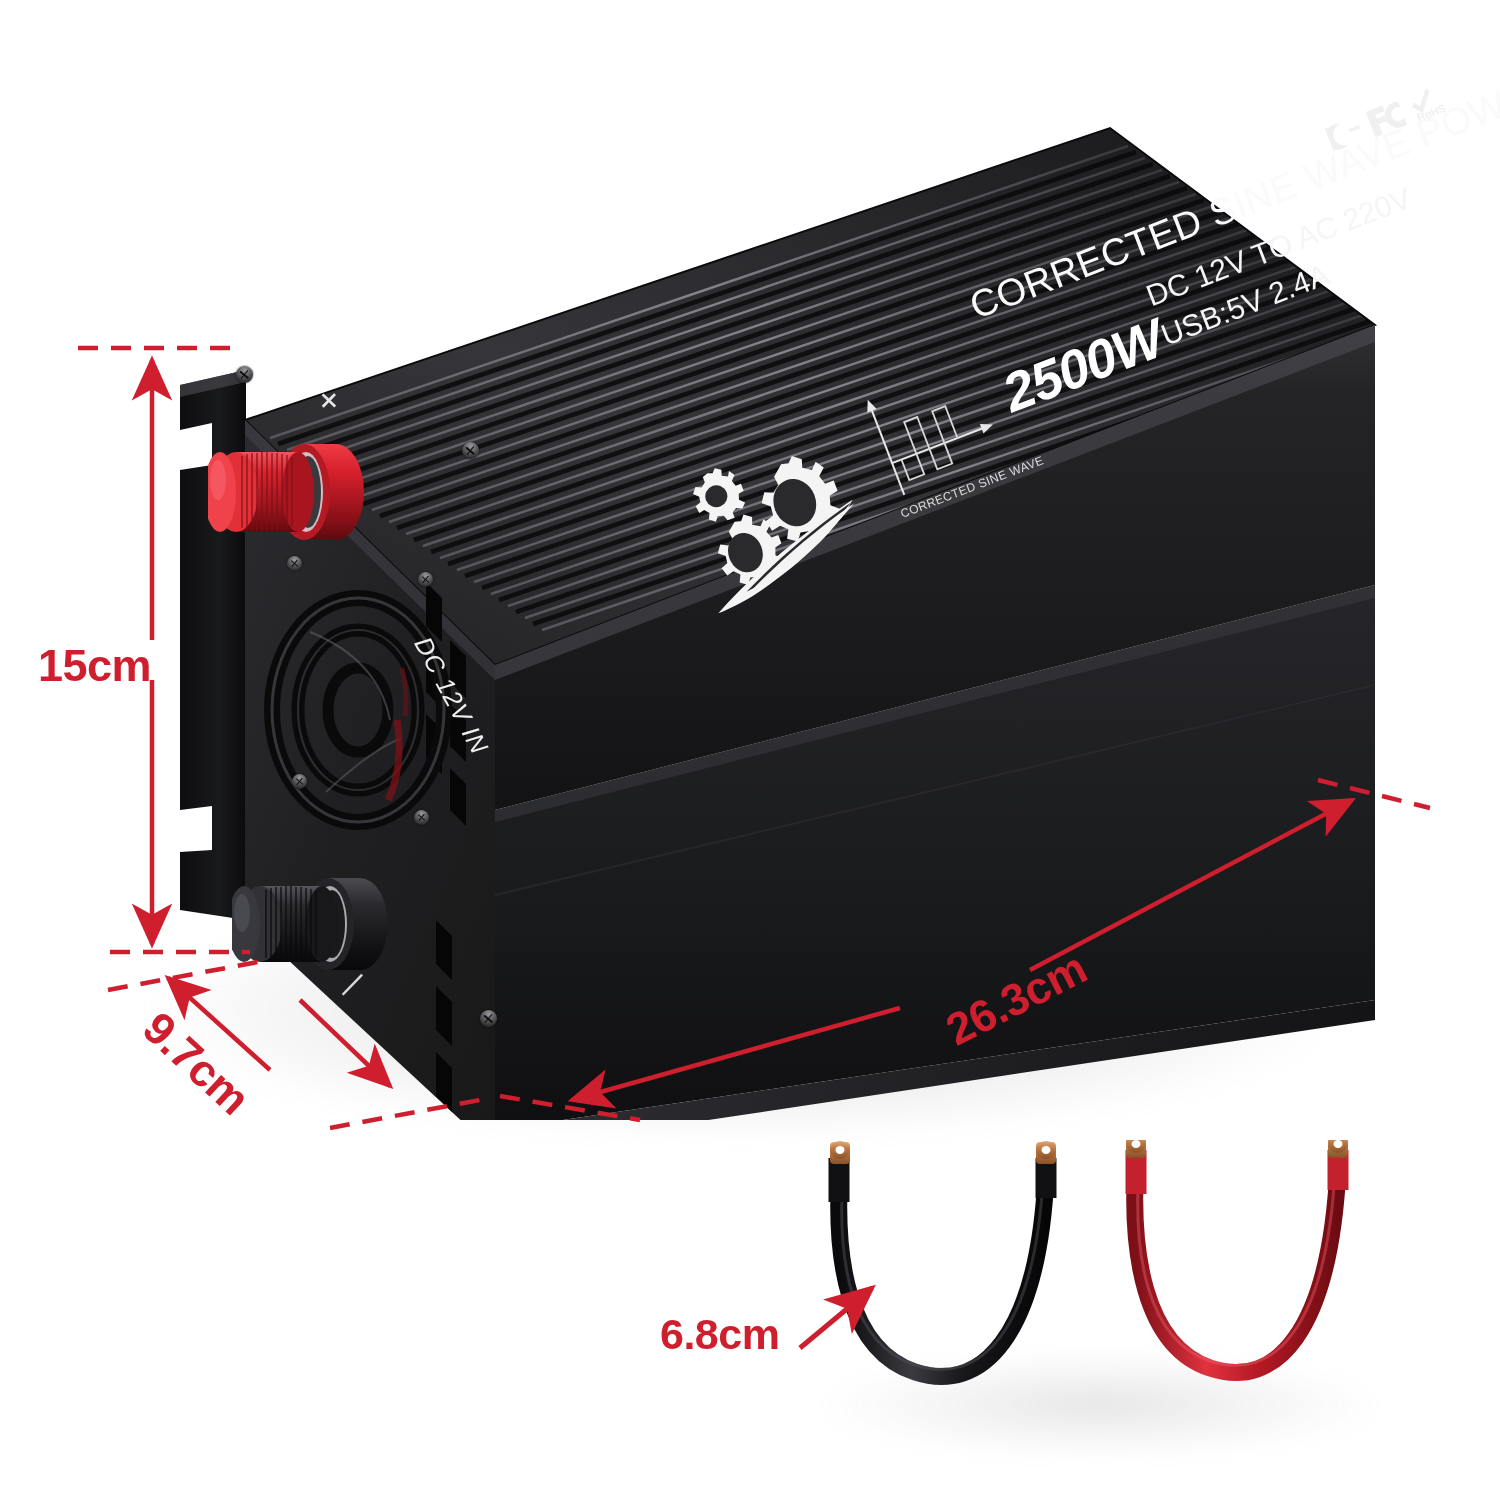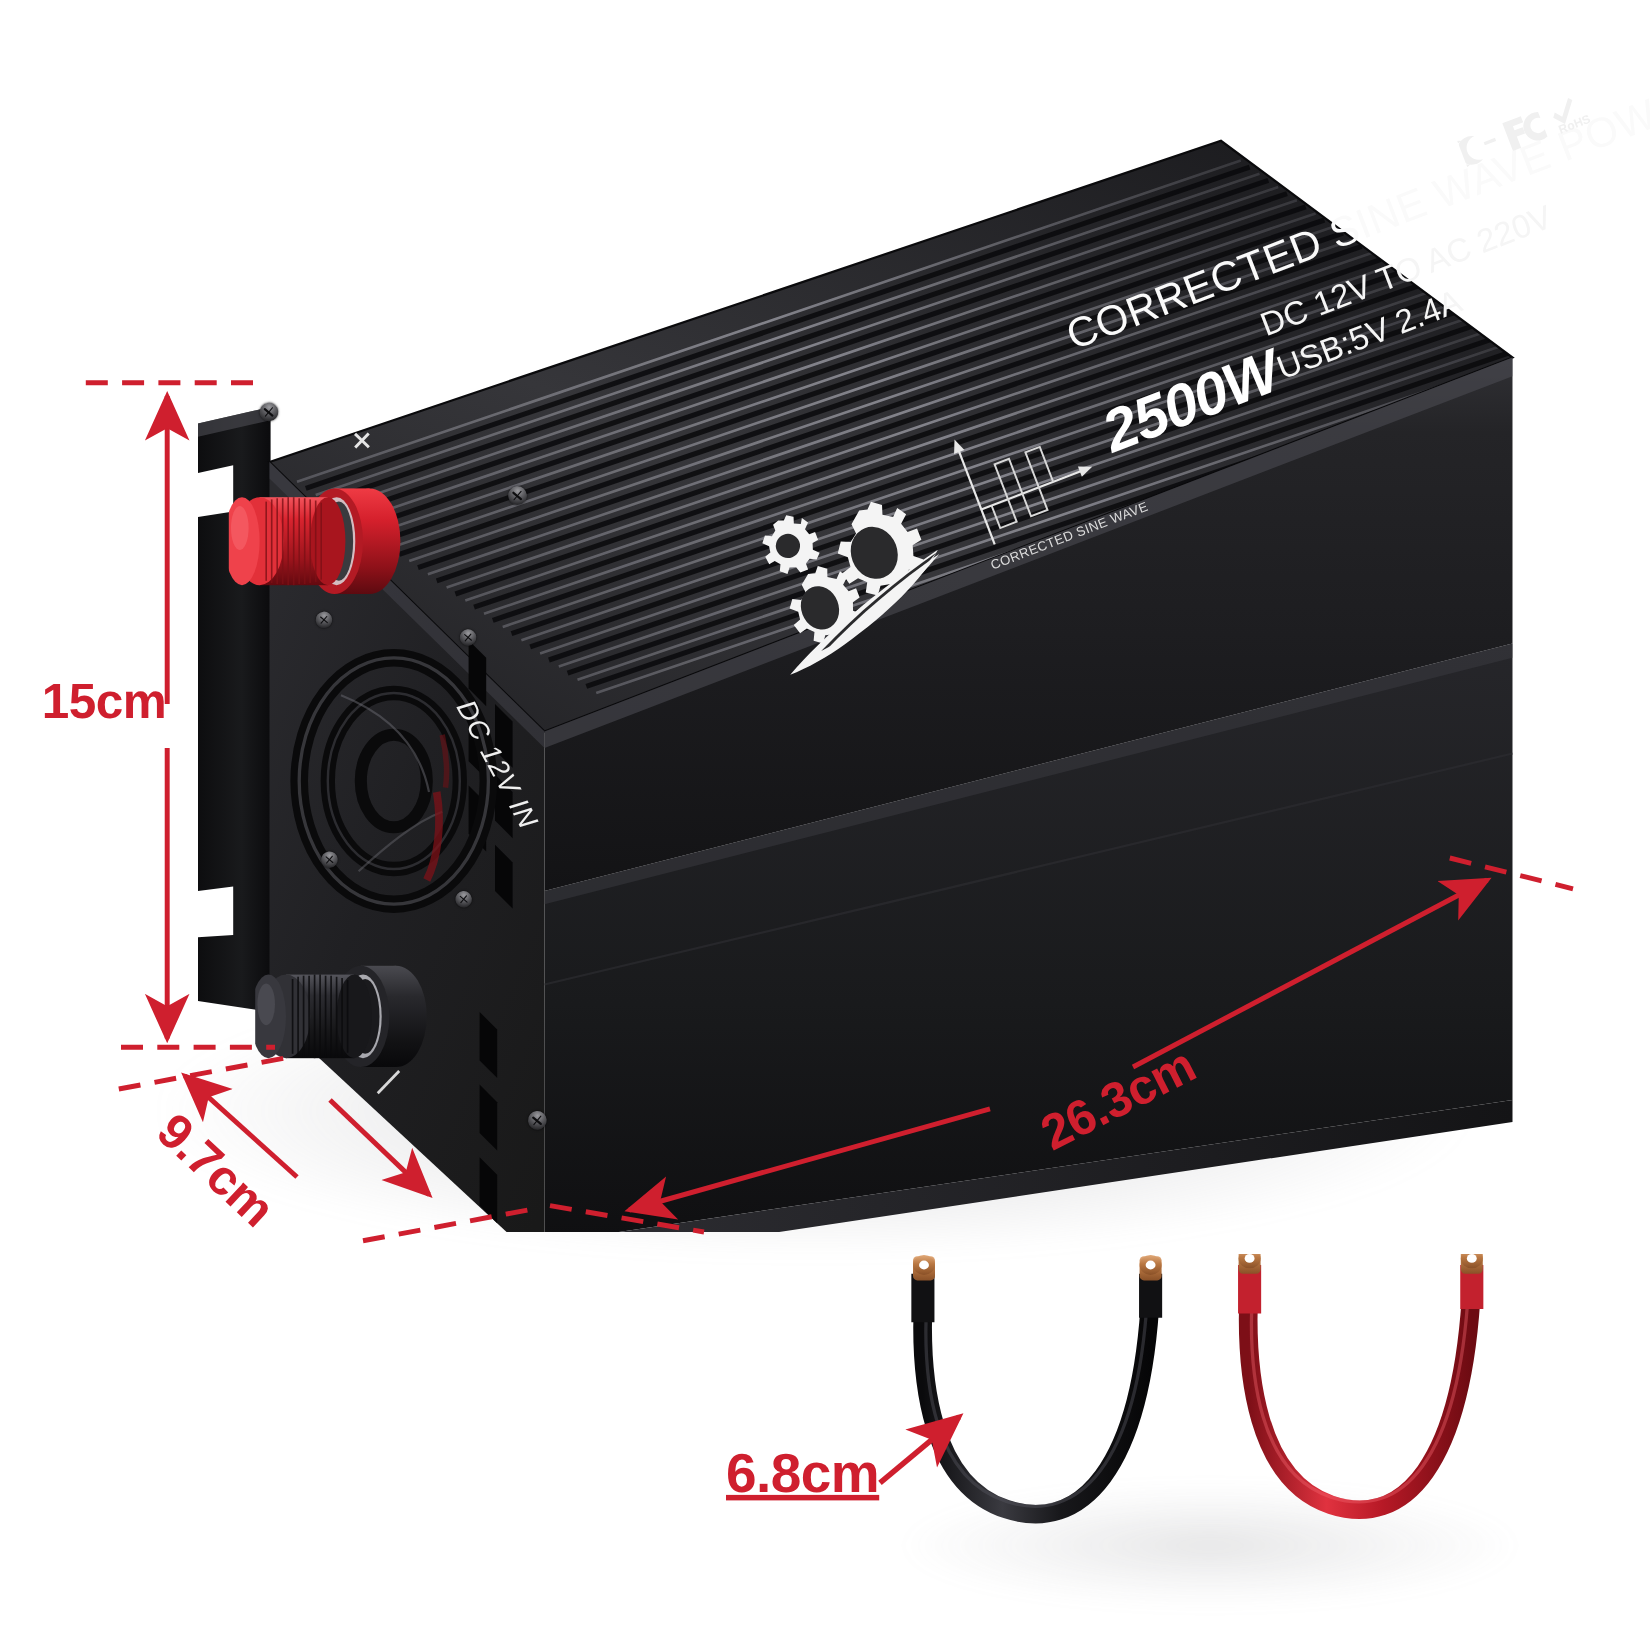--- a/index.html
+++ b/index.html
@@ -475,23 +475,23 @@
       <line x1="1318" y1="780" x2="1430" y2="808" stroke="#cf1f2e" stroke-width="4.5" stroke-dasharray="20 13"></line>
       <line x1="900" y1="1008" x2="572" y2="1100" stroke="#cf1f2e" stroke-width="4.5" marker-end="url(#arrHead)"></line>
       <line x1="1030" y1="970" x2="1352" y2="800" stroke="#cf1f2e" stroke-width="4.5" marker-end="url(#arrHead)"></line>
     </g>
 
     <g>
       <line x1="800" y1="1348" x2="872" y2="1288" stroke="#cf1f2e" stroke-width="5" marker-end="url(#arrHead)"></line>
     </g>
   </svg>
 
-  <div class="dim-label" style="left:38px; top:612px; font-size:45px;">15cm</div>
+  <div class="dim-label" style="left:38px; top:640px; font-size:45px;">15cm</div>
 
   <div class="dim-label" style="left:168px; top:1002px; font-size:45px;
               transform:rotate(43deg); transform-origin:left top;">9.7cm</div>
 
   <div class="dim-label" style="left:938px; top:1010px; font-size:45px;
               transform:rotate(-27deg); transform-origin:left top;">26.3cm</div>
 
-  <div class="dim-label" style="left:660px; top:1310px; font-size:50px;text-decoration:underline;">6.8cm</div>
+  <div class="dim-label" style="left:660px; top:1310px; font-size:43px;">6.8cm</div>
 
 </div>
 
 </body></html>

